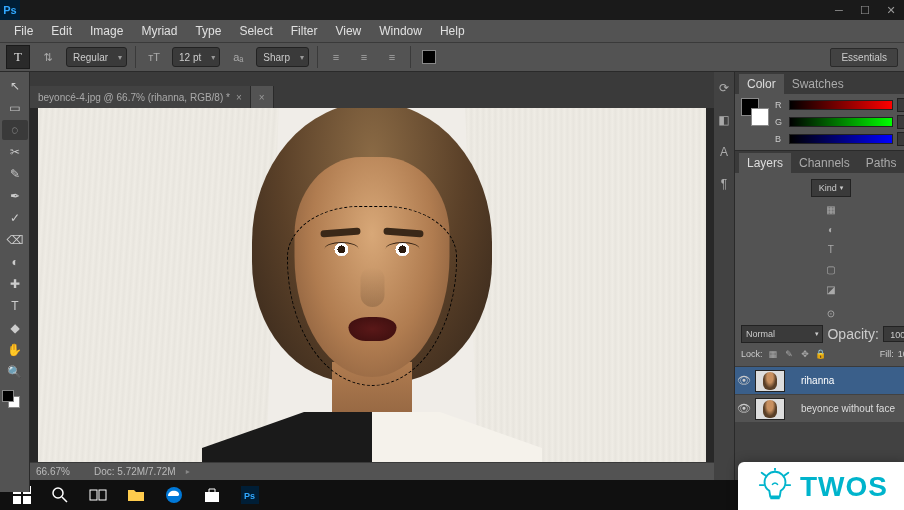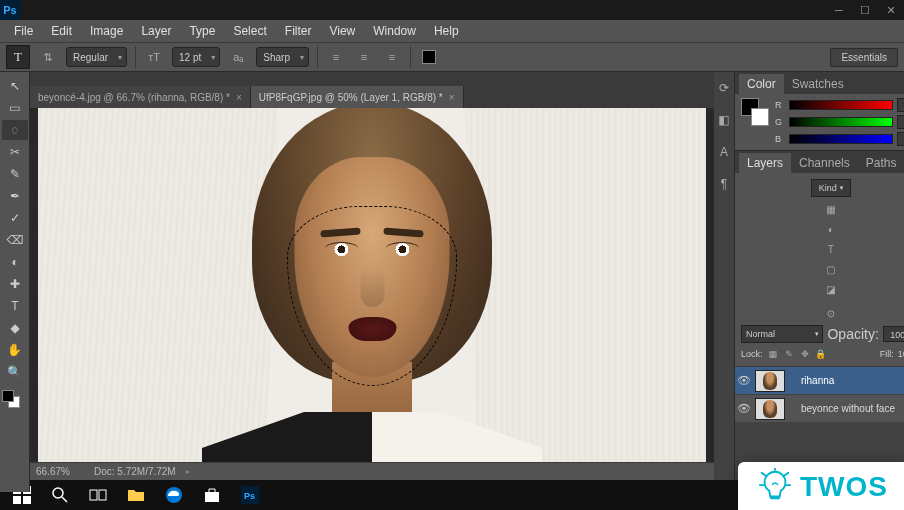--- a/index.html
+++ b/index.html
@@ -146,21 +146,21 @@
   <div class="spacer"></div>
   <div class="winbtn">─</div>
   <div class="winbtn">☐</div>
   <div class="winbtn close">✕</div>
 </div>
 
 <div class="menubar">
   <div class="menu-item">File</div>
   <div class="menu-item">Edit</div>
   <div class="menu-item">Image</div>
-  <div class="menu-item">Layer</div>
+  <div class="menu-item">Myriad</div>
   <div class="menu-item">Type</div>
   <div class="menu-item">Select</div>
   <div class="menu-item">Filter</div>
   <div class="menu-item">View</div>
   <div class="menu-item">Window</div>
   <div class="menu-item">Help</div>
 </div>
 
 <div class="optionsbar">
   <div class="tool-preset">T</div>
@@ -181,21 +181,20 @@
     </div>
   <div class="essentials">Essentials</div>
 </div>
 
 <div class="tabsbar">
   <div class="tab inactive">
     <span>beyoncé-4.jpg @ 66.7% (rihanna, RGB/8) *</span>
     <span class="close-x">×</span>
   </div>
   <div class="tab">
-    <span>UfP8FqGP.jpg @ 50% (Layer 1, RGB/8) *</span>
     <span class="close-x">×</span>
   </div>
 </div>
 
 <div class="toolbox">
   <div class="tool">↖</div>
   <div class="tool">▭</div>
   <div class="tool active">◌</div>
   <div class="tool">✂</div>
   <div class="tool">✎</div>

